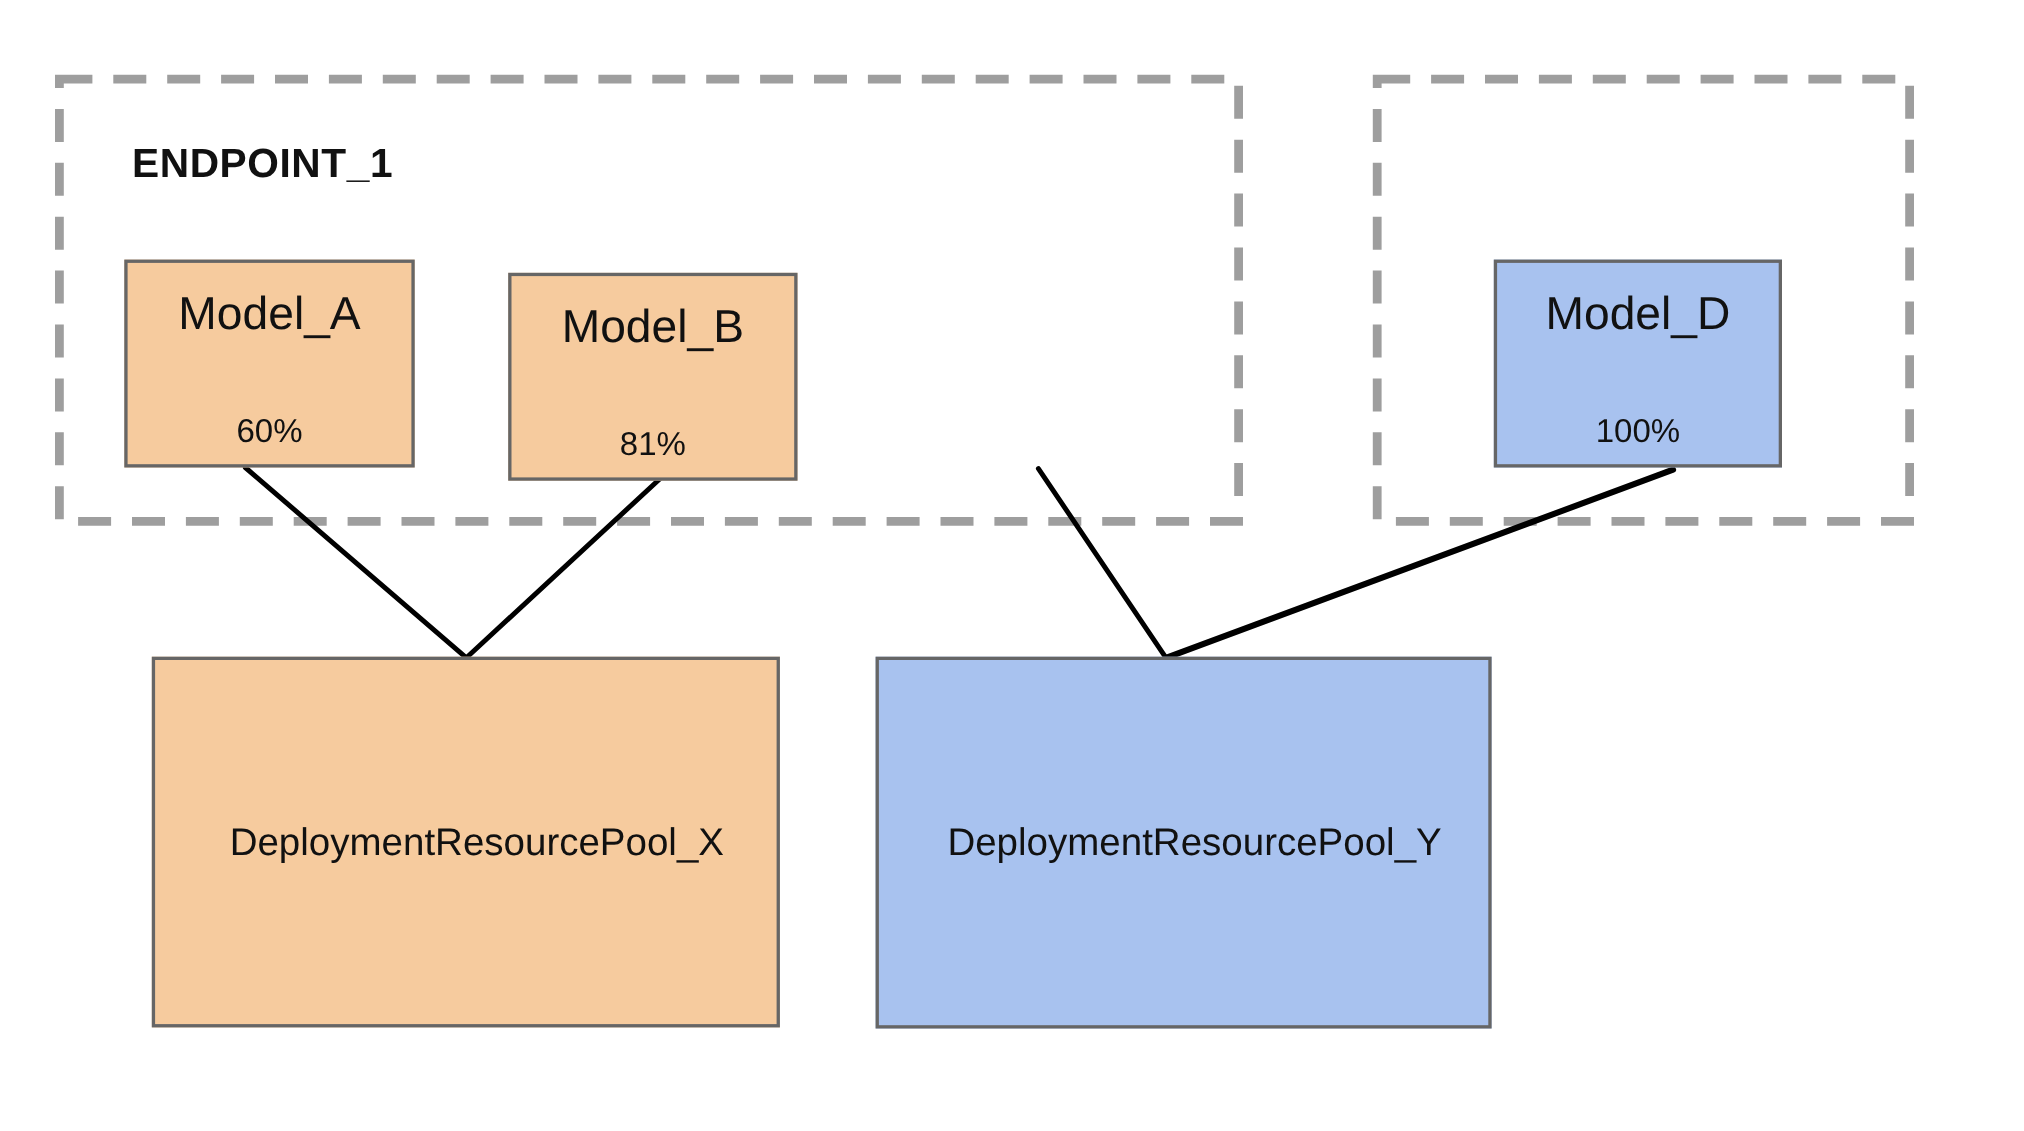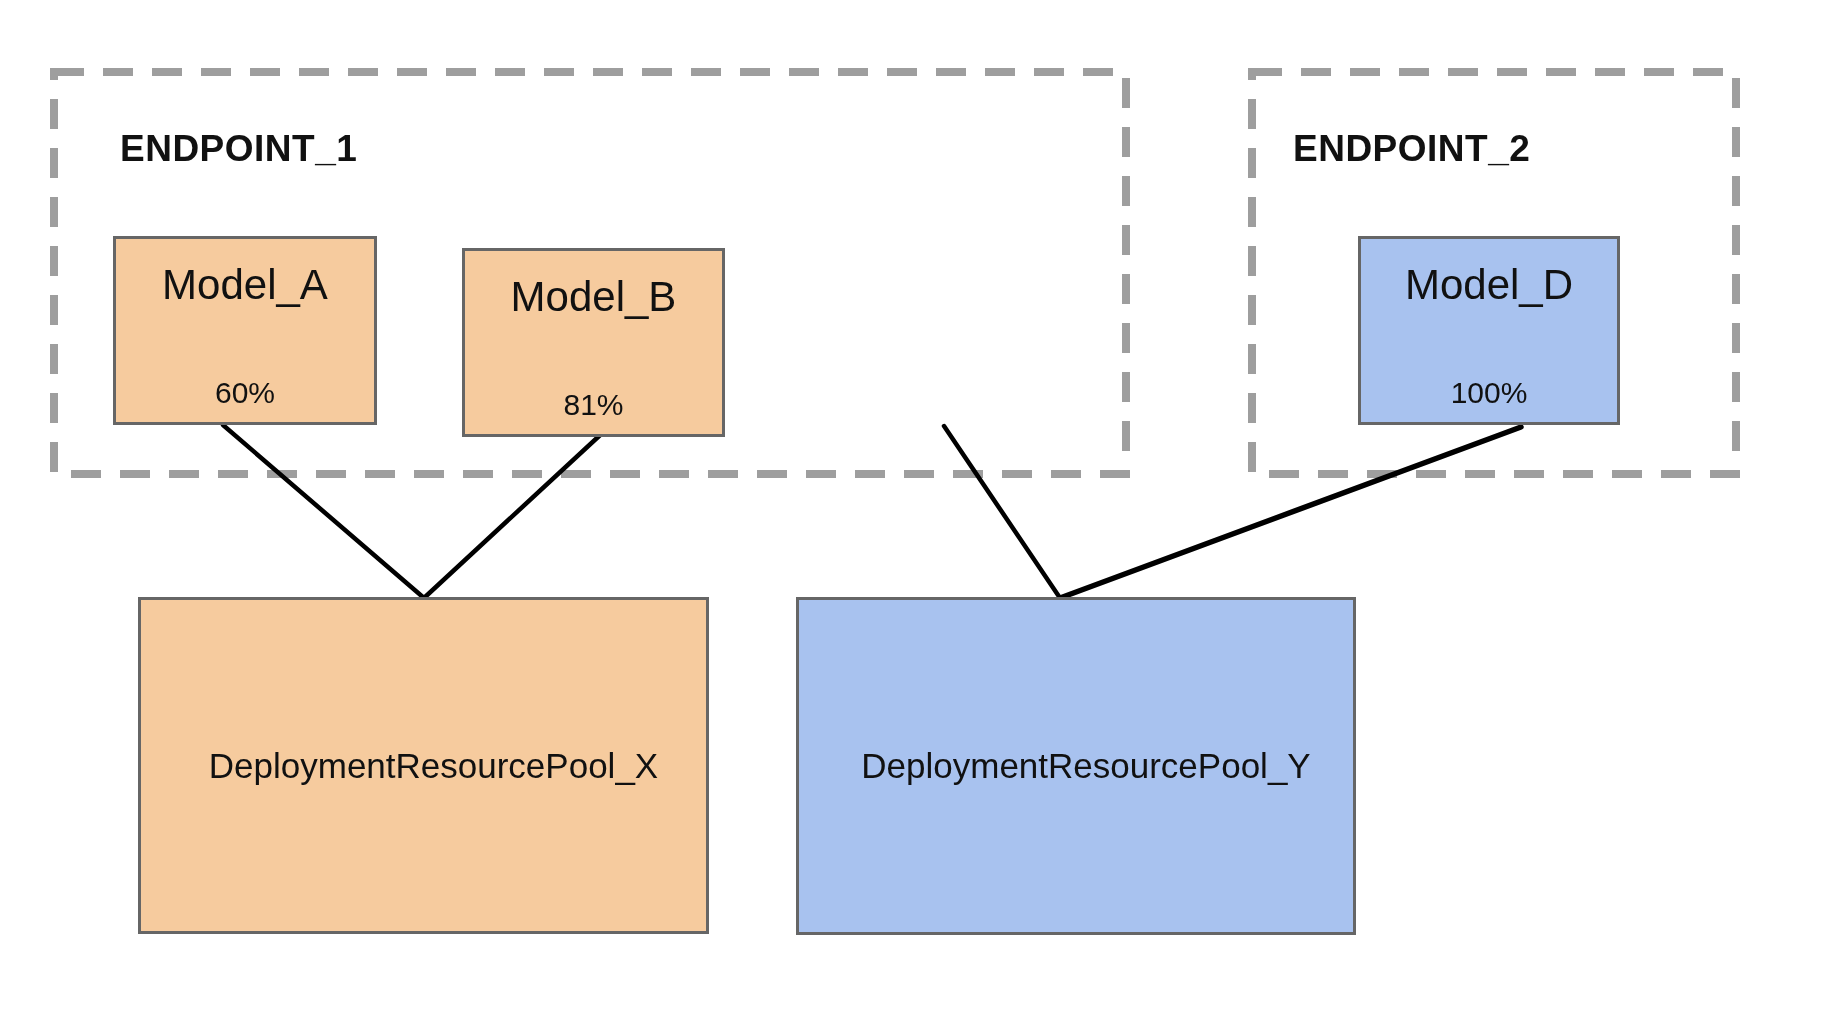--- a/index.html
+++ b/index.html
@@ -88,21 +88,20 @@
     <rect x="54" y="72" width="1072" height="402" fill="none" stroke="#9E9E9E" stroke-width="8" stroke-dasharray="30 19"></rect>
     <rect x="1252" y="72" width="484" height="402" fill="none" stroke="#9E9E9E" stroke-width="8" stroke-dasharray="30 19"></rect>
 
     <line x1="223" y1="425" x2="424" y2="598" stroke="#000000" stroke-width="4.5" stroke-linecap="round"></line>
     <line x1="611" y1="425" x2="424" y2="598" stroke="#000000" stroke-width="4.5" stroke-linecap="round"></line>
     <line x1="944" y1="426" x2="1060" y2="598" stroke="#000000" stroke-width="4.5" stroke-linecap="round"></line>
     <line x1="1521" y1="427" x2="1060" y2="598" stroke="#000000" stroke-width="5.5" stroke-linecap="round"></line>
   </svg>
 
   <div class="endpoint-label ep1-label">ENDPOINT_1</div>
-  <div class="endpoint-label ep2-label">ENDPOINT_2</div>
 
   <div class="model-box model-a fill-orange">
     <div class="model-name">Model_A</div>
     <div class="model-traffic">60%</div>
   </div>
 
   <div class="model-box model-b fill-orange">
     <div class="model-name">Model_B</div>
     <div class="model-traffic">81%</div>
   </div>

